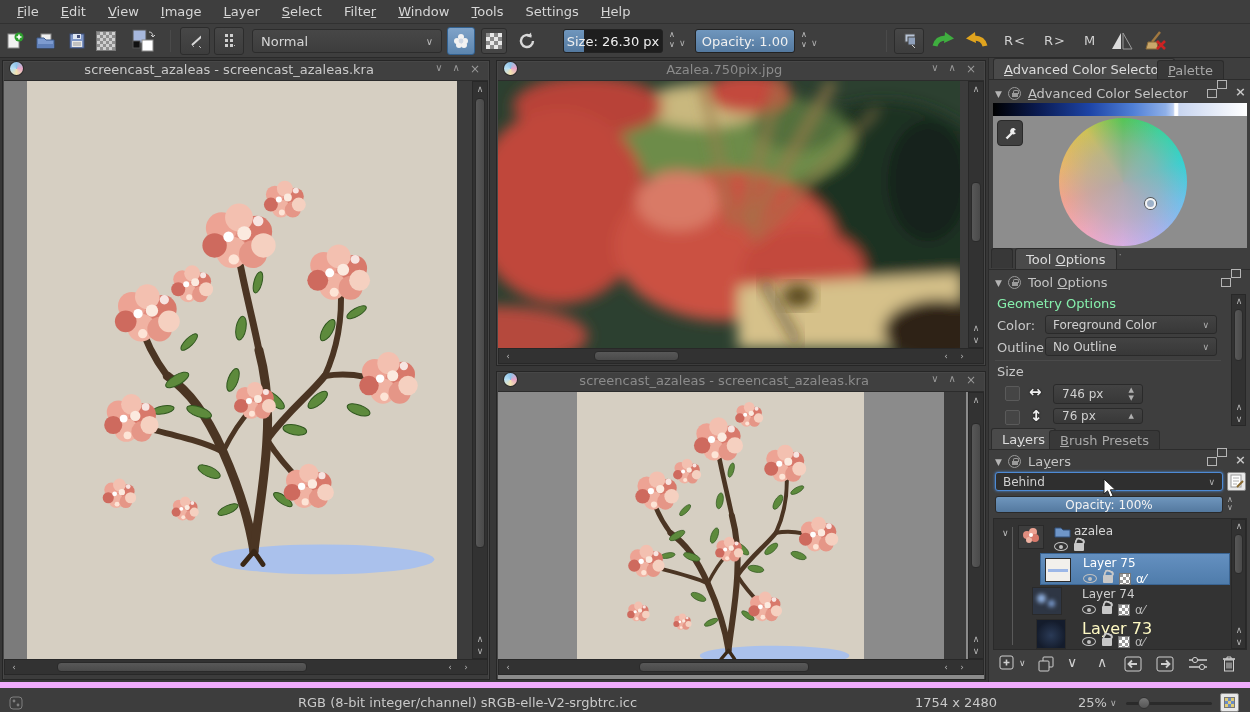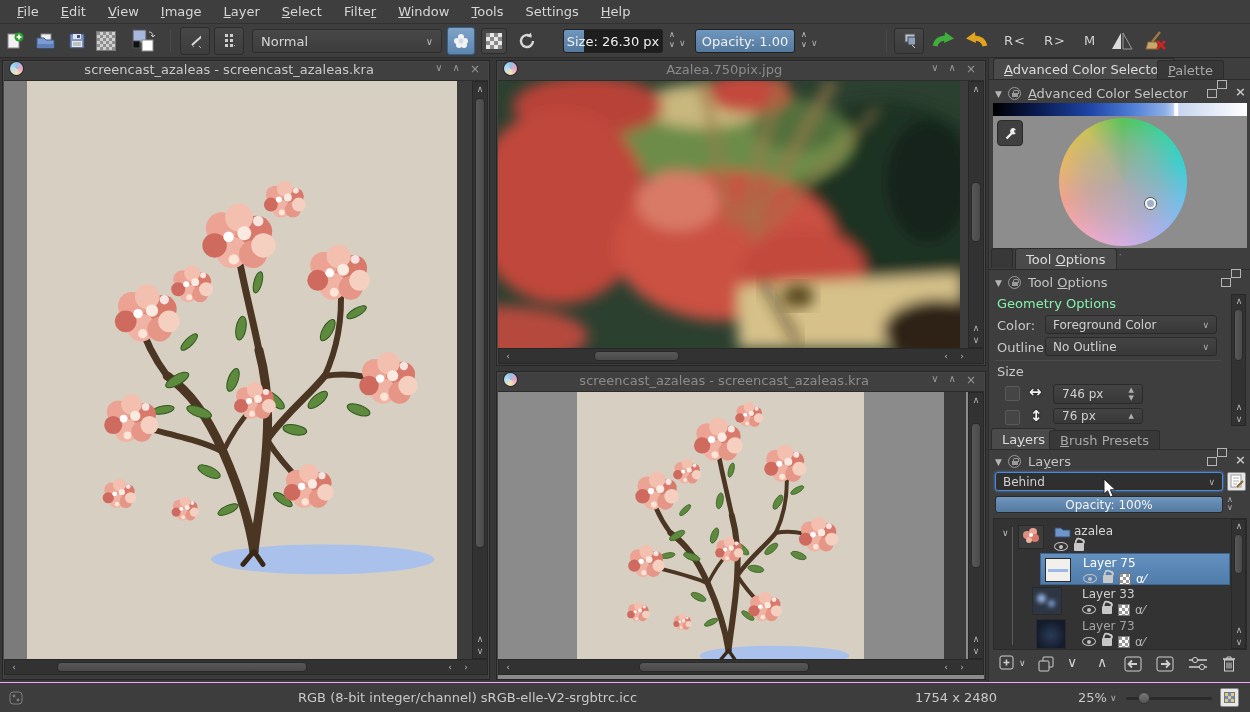--- a/index.html
+++ b/index.html
@@ -94,21 +94,21 @@
   .lbtn { position:absolute; top:3px; color:#cfcfcf; }
 
   .wheel { position:absolute; border-radius:50%;
     background:conic-gradient(#52c653,#3ad29e,#33d2d2,#6cc1ee,#a9b2ef,#d9aee4,#f0a8c0,#f2a391,#e7b767,#cfc253,#52c653); }
   .wheel:after { content:""; position:absolute; inset:0; border-radius:50%;
     background:radial-gradient(circle, rgba(170,170,170,.95) 0%, rgba(170,170,170,.55) 40%, rgba(170,170,170,0) 72%); }
   .wheel-sel { position:absolute; width:11px; height:11px; border:2px solid #f5f5f5; border-radius:50%;
     box-shadow:0 0 0 1px #555; z-index:3; }
 
   .statusbar { left:0; top:682px; width:1250px; height:30px; background:#3d3d3d;
-    border-top:1px solid #f0abfc; color:#c9c9c9; }
+    border-top:6px solid #f0abfc; color:#c9c9c9; }
   .cursor { z-index:99; pointer-events:none; }
 </style>
 </head>
 <body>
 
 <div id="app">
 
   <svg width="0" height="0" style="position:absolute">
     <defs>
       <g id="puff">
@@ -614,27 +614,27 @@
         </div>
         <span class="abs" style="left:42px;top:2px;font-size:12px;color:#fff">Layer 75</span>
         <span class="abs layerrow2" style="left:42px;top:17px"><span class="eye"></span><span class="padlock"></span><span class="checker12"></span><span class="alpha" style="color:#fff">α⁄</span></span>
       </div>
 
       <div class="abs" style="left:46px;top:66px;width:190px;height:32px">
         <div class="thumb" style="left:-8px;top:2px;width:30px;height:28px;background:#2e3644;overflow:hidden">
           <div style="position:absolute;left:4px;top:6px;width:9px;height:9px;border-radius:50%;background:#8fb0e0;filter:blur(2px)"></div>
           <div style="position:absolute;left:15px;top:12px;width:7px;height:7px;border-radius:50%;background:#7a9cd0;filter:blur(2px)"></div>
         </div>
-        <span class="abs" style="left:42px;top:2px;font-size:12px;color:#cfcfcf">Layer 33</span>
+        <span class="abs" style="left:42px;top:2px;font-size:12px;color:#cfcfcf">Layer 74</span>
         <span class="abs layerrow2" style="left:42px;top:17px"><span class="eye"></span><span class="padlock"></span><span class="checker12"></span><span class="alpha">α⁄</span></span>
       </div>
 
       <div class="abs" style="left:46px;top:98px;width:190px;height:32px">
         <div class="thumb" style="left:-4px;top:2px;width:30px;height:30px;background:radial-gradient(circle at 50% 55%, #2a3a56 0%, #141c2c 70%)"></div>
-        <span class="abs" style="left:42px;top:2px;font-size:12px;color:#a3a3a3">Layer 73</span>
+        <span class="abs" style="left:42px;top:2px;font-size:16px;color:#fef9c3">Layer 73</span>
         <span class="abs layerrow2" style="left:42px;top:17px"><span class="eye"></span><span class="padlock"></span><span class="checker12"></span><span class="alpha">α⁄</span></span>
       </div>
 
       <div class="vsb" style="right:0;top:0;height:130px;width:15px">
         <span class="sb-arr" style="top:1px">∧</span>
         <div class="sb-handle-v" style="top:14px;height:40px"></div>
         <span class="sb-arr" style="bottom:13px">∧</span>
         <span class="sb-arr" style="bottom:1px">∨</span>
       </div>
     </div>

